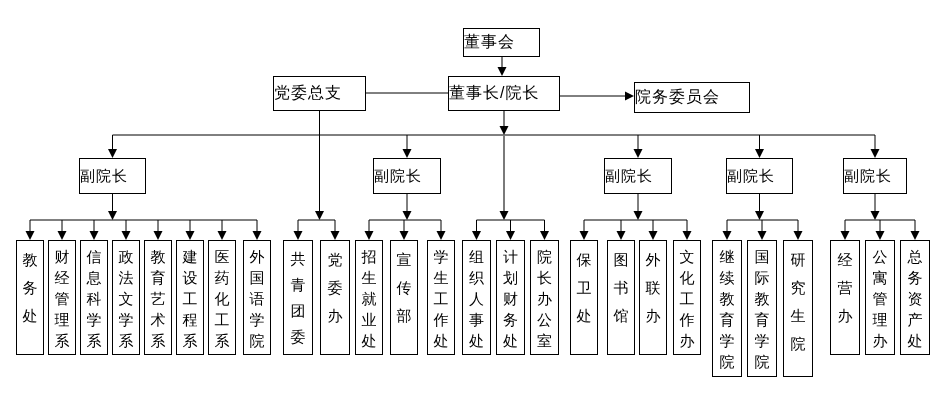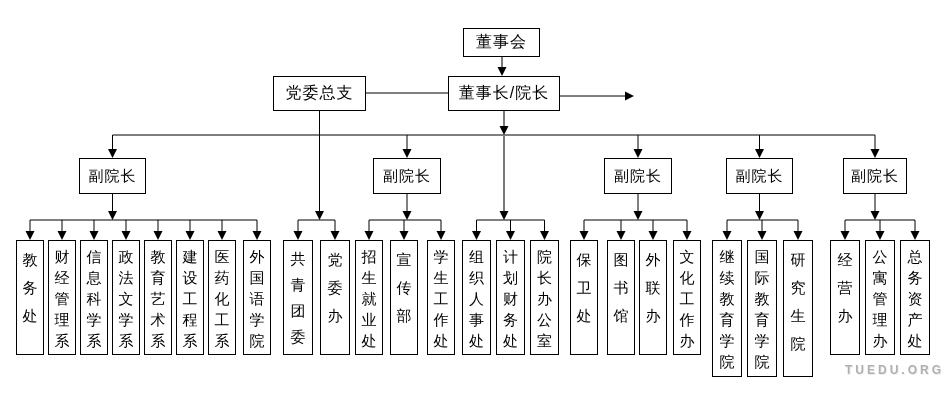--- a/index.html
+++ b/index.html
@@ -5,21 +5,21 @@
   * { margin:0; padding:0; box-sizing:border-box; }
   html,body { background:#fff; }
   body { font-family:"Liberation Sans","DejaVu Sans",sans-serif; }
   #stage {
     position:relative; width:948px; height:410px;
     background:var(--bg,#fff); overflow:hidden;
   }
   #wires { position:absolute; left:0; top:0; pointer-events:none; }
   .node {
     position:absolute; border:1px solid var(--border,#000); background:#fff;
-    display:flex; align-items:center; justify-content:center;
+    display:flex; align-items:center; justify-content:flex-start;
     font-size:16px; letter-spacing:1px; color:#000; white-space:nowrap;
   }
   .dept {
     position:absolute; border:1px solid var(--border,#000); background:#fff;
     padding-top:5px;
   }
   .dept .ch { text-align:center; font-size:15px; color:#000; }
   .watermark {
     position:absolute; left:820px; top:364px; width:124px;
     text-align:right; color:var(--wm,#b0b0b0); line-height:1.15;
@@ -130,23 +130,25 @@
   </div>
 
   <div class="node" style="left:273px;top:76px;width:93px;height:35px">
     <span>党委总支</span>
   </div>
 
   <div class="node" style="left:448px;top:76px;width:112px;height:35px">
     <span>董事长/院长</span>
   </div>
 
+  <div class="node" style="left:634px;top:82px;width:116px;height:31px">
+    <span>院务委员会</span>
+  </div>
 
   <div class="watermark">
-    <div class="wm-url">TUEDU.ORG</div>
   </div>
 <div class="node" style="left: 79px; top: 158px; width: 67px; height: 36px; font-size: 15px;">副院长</div>
     <div class="node" style="left: 373px; top: 158px; width: 68px; height: 36px; font-size: 15px;">副院长</div>
     <div class="node" style="left: 604px; top: 158px; width: 68px; height: 36px; font-size: 15px;">副院长</div>
     <div class="node" style="left: 726px; top: 158px; width: 67px; height: 36px; font-size: 15px;">副院长</div>
     <div class="node" style="left: 843px; top: 158px; width: 64px; height: 36px; font-size: 15px;">副院长</div>
     <div class="dept" style="left: 16px; top: 240px; width: 28px; height: 115px;">
       <div class="ch" style="height: 28px; line-height: 28px;">教</div>
       <div class="ch" style="height: 28px; line-height: 28px;">务</div>
       <div class="ch" style="height: 28px; line-height: 28px;">处</div>

